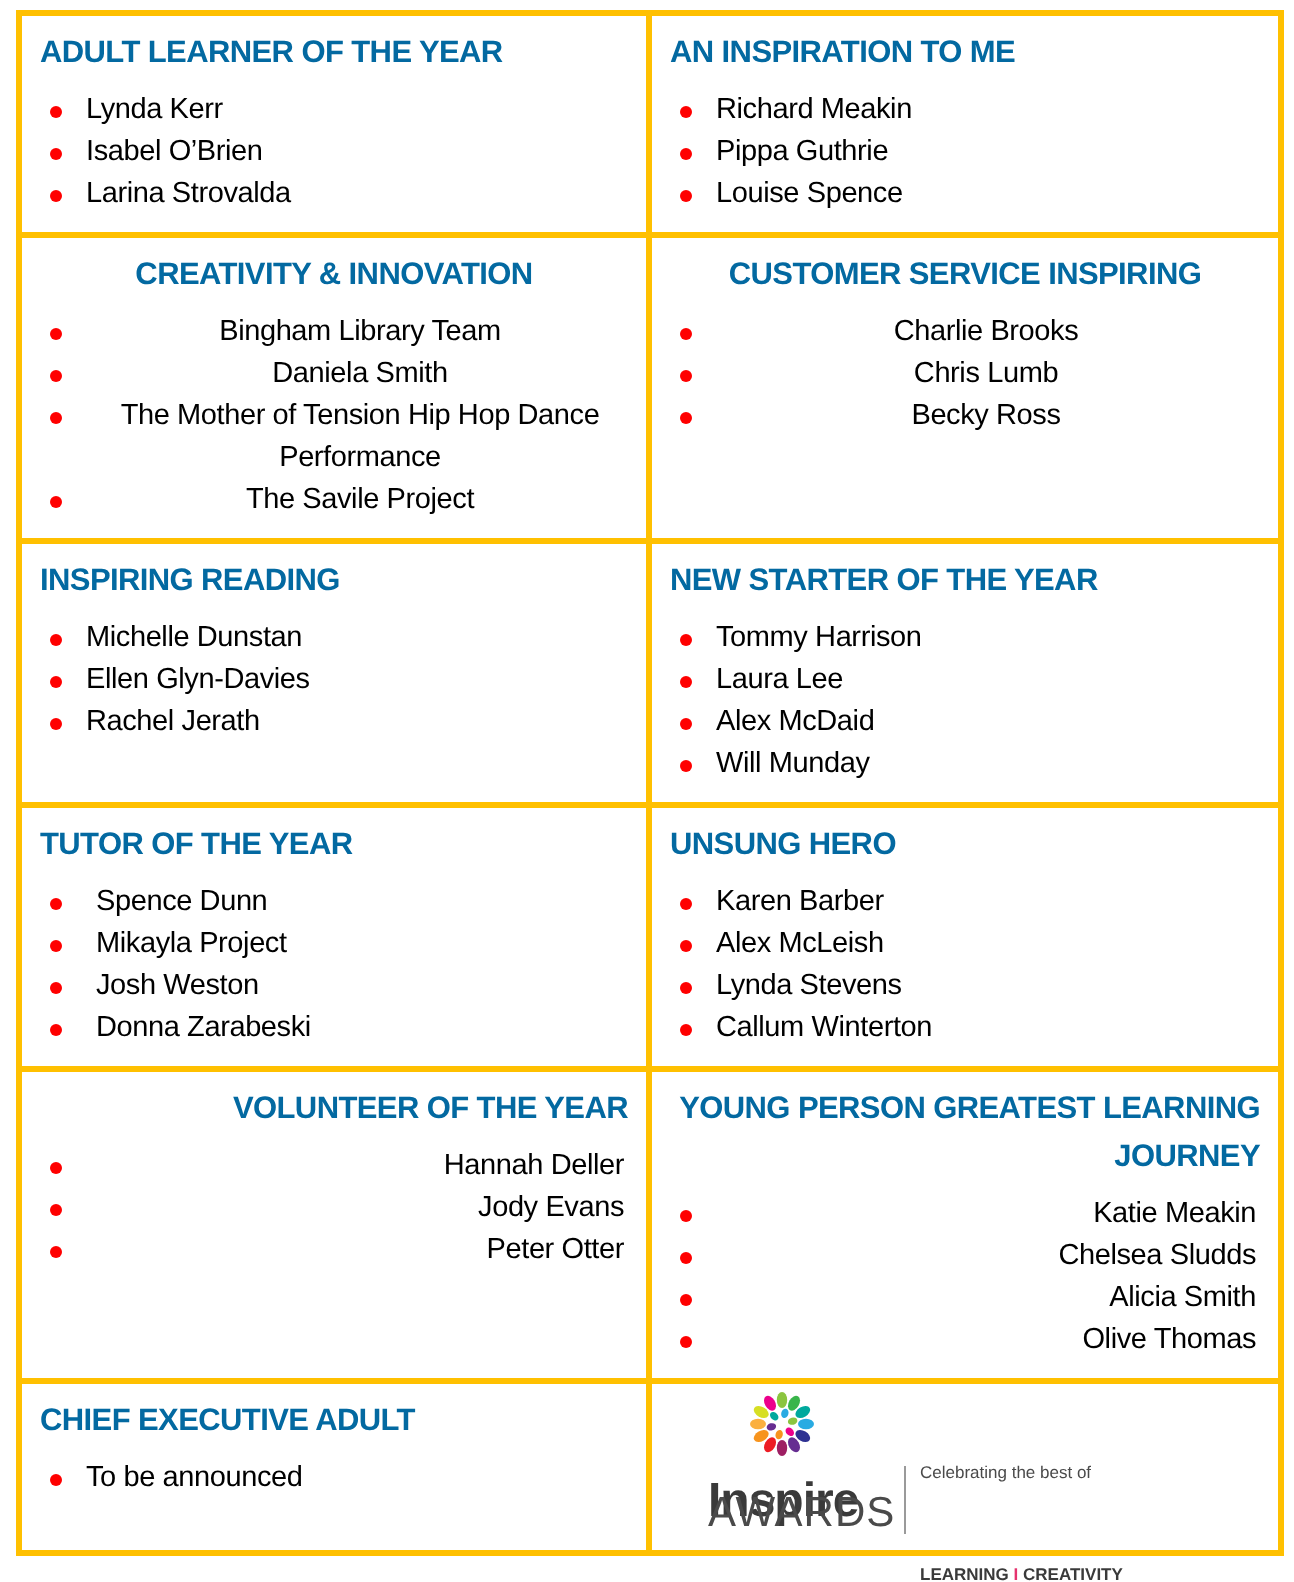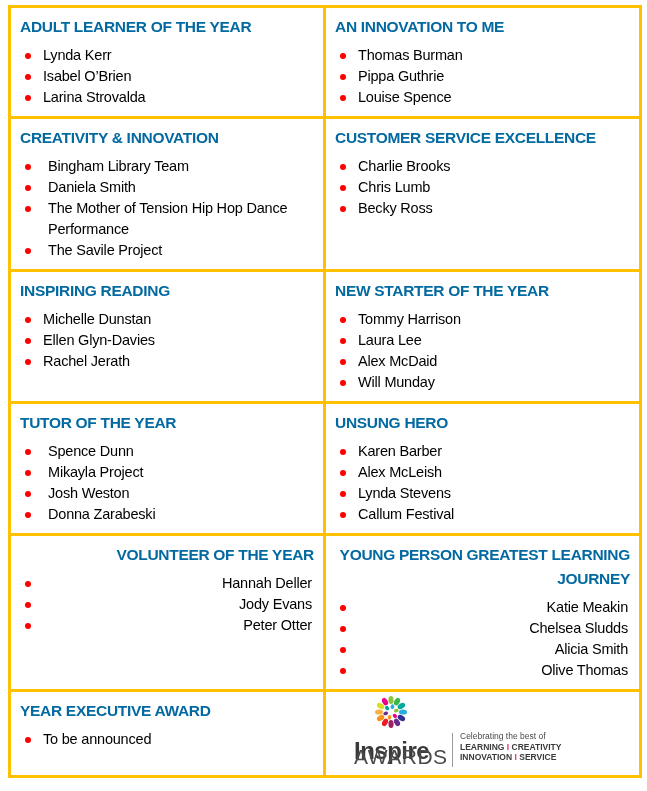--- a/index.html
+++ b/index.html
@@ -58,21 +58,21 @@
       position: absolute;
       left: 3px;
       top: 8px;
       width: 6px;
       height: 6px;
       border-radius: 50%;
       background: #FF0000;
     }
     ul.nominees.indent li { padding-left: 26px; }
     .row1 td { height: 111px; }
-    .row2 td { height: 132px; }
+    .row2 td { height: 132px; text-align: center; }
     .row3 td { height: 91px; }
     .row4 td { height: 113px; }
     .row5 td { height: 112px; }
     .row6 td { height: 135px; text-align: right; }
     .row7 td { height: 86px; }
 
     
     .logo-cell { position: relative; }
     .logo {
       position: absolute;
@@ -119,20 +119,21 @@
       position: absolute;
       left: 122px;
       top: 36px;
       font-size: 8.5px;
       line-height: 10.5px;
       color: #4a4a4a;
     }
     .logo-tagline .tl-bold {
       font-weight: bold;
       color: #3a3a3a;
+      margin-top: 40px;
     }
     .logo-tagline .sep { color: #E5326E; font-weight: bold; }
   </style>
 </head>
 <body>
 
 <table class="awards-table">
   <colgroup>
       <col class="col-left">
       <col class="col-right">
@@ -142,41 +143,41 @@
       <tr class="row1">
     <td>
       <div class="cat-title">ADULT LEARNER OF THE YEAR</div>
       <ul class="nominees">
         <li>Lynda Kerr</li>
         <li>Isabel O’Brien</li>
         <li>Larina Strovalda</li>
       </ul>
     </td>
     <td>
-      <div class="cat-title">AN INNOVATION TO ME</div>
-      <ul class="nominees">
-        <li>Thomas Burman</li>
+      <div class="cat-title">AN INSPIRATION TO ME</div>
+      <ul class="nominees">
+        <li>Richard Meakin</li>
         <li>Pippa Guthrie</li>
         <li>Louise Spence</li>
       </ul>
     </td>
   </tr>
 
   <tr class="row2">
     <td>
       <div class="cat-title">CREATIVITY &amp; INNOVATION</div>
       <ul class="nominees indent">
         <li>Bingham Library Team</li>
         <li>Daniela Smith</li>
         <li>The Mother of Tension Hip Hop Dance Performance</li>
         <li>The Savile Project</li>
       </ul>
     </td>
     <td>
-      <div class="cat-title">CUSTOMER SERVICE EXCELLENCE</div>
+      <div class="cat-title">CUSTOMER SERVICE INSPIRING</div>
       <ul class="nominees">
         <li>Charlie Brooks</li>
         <li>Chris Lumb</li>
         <li>Becky Ross</li>
       </ul>
     </td>
   </tr>
 
 
   <tr class="row4">
@@ -208,21 +209,21 @@
         <li>Josh Weston</li>
         <li>Donna Zarabeski</li>
       </ul>
     </td>
     <td>
       <div class="cat-title">UNSUNG HERO</div>
       <ul class="nominees">
         <li>Karen Barber</li>
         <li>Alex McLeish</li>
         <li>Lynda Stevens</li>
-        <li>Callum Festival</li>
+        <li>Callum Winterton</li>
       </ul>
     </td>
   </tr>
 
   <tr class="row6">
     <td>
       <div class="cat-title">VOLUNTEER OF THE YEAR</div>
       <ul class="nominees">
         <li>Hannah Deller</li>
         <li>Jody Evans</li>
@@ -235,21 +236,21 @@
         <li>Katie Meakin</li>
         <li>Chelsea Sludds</li>
         <li>Alicia Smith</li>
         <li>Olive Thomas</li>
       </ul>
     </td>
   </tr>
 
   <tr class="row7">
     <td>
-      <div class="cat-title">YEAR EXECUTIVE AWARD</div>
+      <div class="cat-title">CHIEF EXECUTIVE ADULT</div>
       <ul class="nominees">
         <li>To be announced</li>
       </ul>
     </td>
     <td class="logo-cell">
       <div class="logo">
         <svg class="flower" viewBox="0 0 34 34" width="34" height="34">
           <g transform="translate(17,17)">
             <ellipse cx="0" cy="-12" rx="2.6" ry="4" fill="#8BC53F" transform="rotate(0)"></ellipse>
             <ellipse cx="0" cy="-12" rx="2.6" ry="4" fill="#39B54A" transform="rotate(30)"></ellipse>

